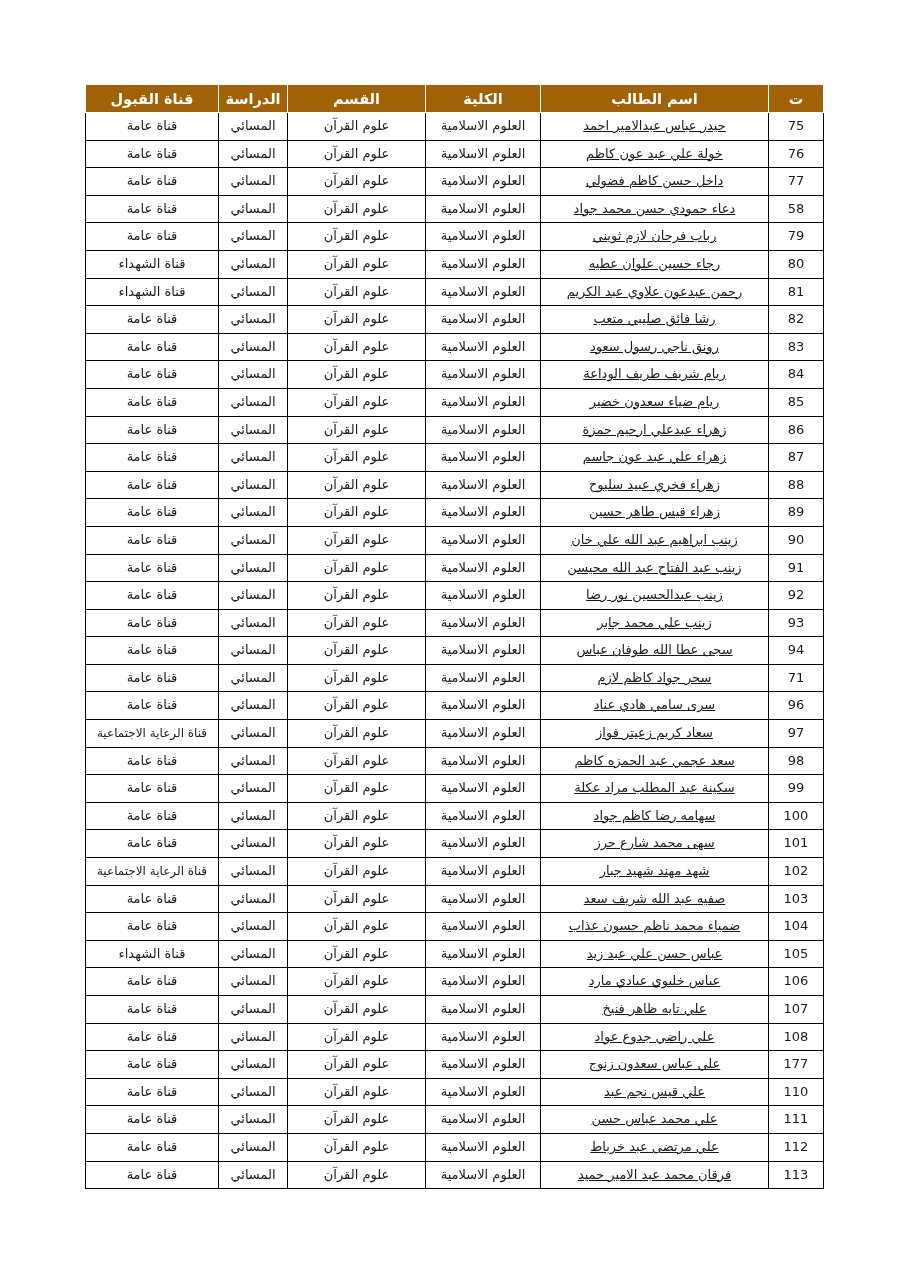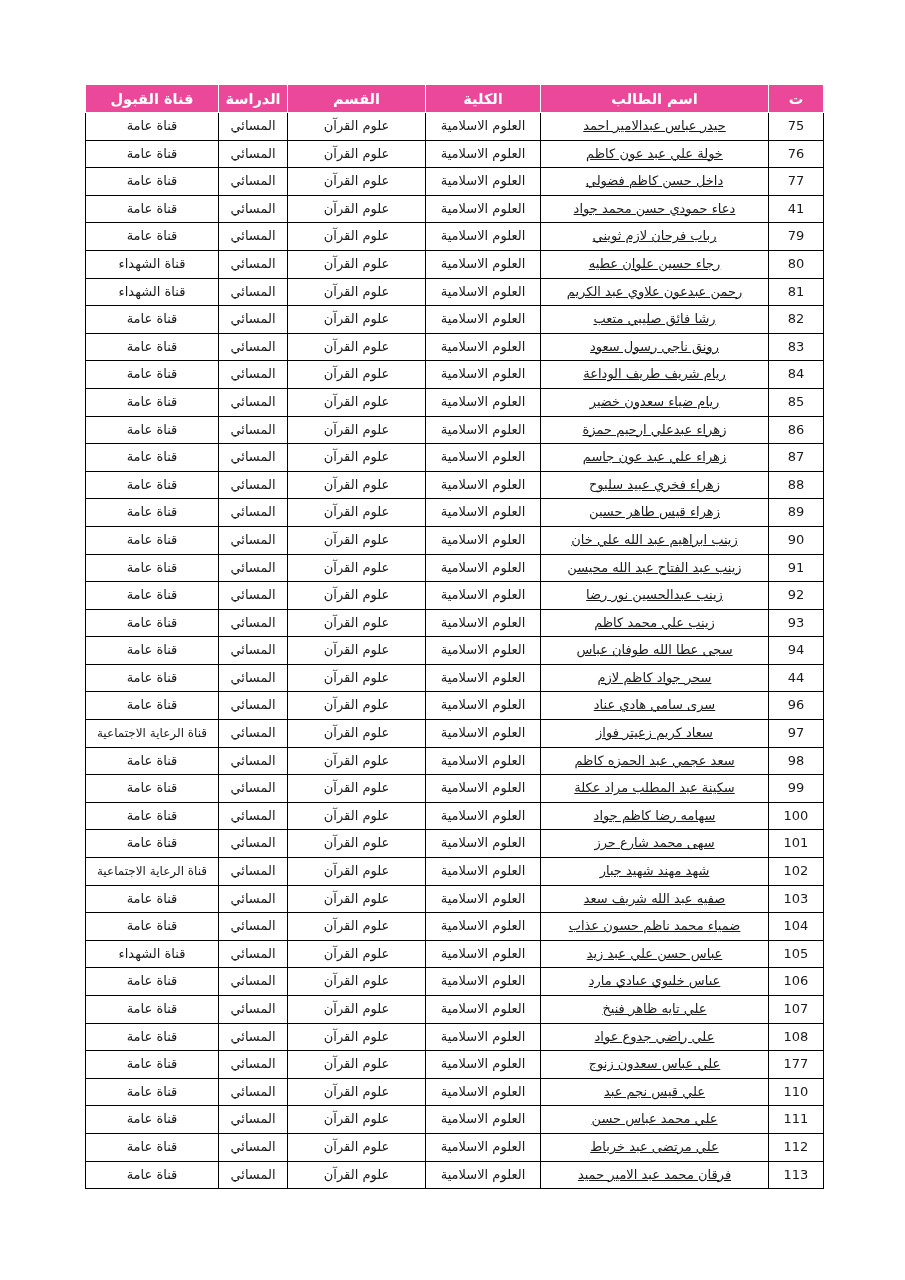--- a/index.html
+++ b/index.html
@@ -18,21 +18,21 @@
   table.roster {
     position: absolute;
     top: 84px;
     left: 85px;
     width: 738px;
     border-collapse: collapse;
     table-layout: fixed;
     direction: rtl;
   }
   table.roster th {
-    background: #ec4899;
+    background: #a16207;
     color: #ffffff;
     font-weight: bold;
     font-size: 14.5px;
     height: 27px;
     border: 1px solid #ffffff;
     text-align: center;
     padding: 0 2px;
     white-space: nowrap;
     overflow: hidden;
   }
@@ -107,21 +107,21 @@
         </tr>
         <tr>
           <td class="cell-no">77</td>
           <td class="cell-name">داخل حسن كاظم فضولي</td>
           <td class="cell-college">العلوم الاسلامية</td>
           <td class="cell-dept">علوم القرآن</td>
           <td class="cell-study">المسائي</td>
           <td class="cell-channel">قناة عامة</td>
         </tr>
         <tr>
-          <td class="cell-no">41</td>
+          <td class="cell-no">58</td>
           <td class="cell-name">دعاء حمودي حسن محمد جواد</td>
           <td class="cell-college">العلوم الاسلامية</td>
           <td class="cell-dept">علوم القرآن</td>
           <td class="cell-study">المسائي</td>
           <td class="cell-channel">قناة عامة</td>
         </tr>
         <tr>
           <td class="cell-no">79</td>
           <td class="cell-name">رباب فرحان لازم ثويني</td>
           <td class="cell-college">العلوم الاسلامية</td>
@@ -228,36 +228,36 @@
         <tr>
           <td class="cell-no">92</td>
           <td class="cell-name">زينب عبدالحسين نور رضا</td>
           <td class="cell-college">العلوم الاسلامية</td>
           <td class="cell-dept">علوم القرآن</td>
           <td class="cell-study">المسائي</td>
           <td class="cell-channel">قناة عامة</td>
         </tr>
         <tr>
           <td class="cell-no">93</td>
-          <td class="cell-name">زينب علي محمد كاظم</td>
+          <td class="cell-name">زينب علي محمد جابر</td>
           <td class="cell-college">العلوم الاسلامية</td>
           <td class="cell-dept">علوم القرآن</td>
           <td class="cell-study">المسائي</td>
           <td class="cell-channel">قناة عامة</td>
         </tr>
         <tr>
           <td class="cell-no">94</td>
           <td class="cell-name">سجى عطا الله طوفان عباس</td>
           <td class="cell-college">العلوم الاسلامية</td>
           <td class="cell-dept">علوم القرآن</td>
           <td class="cell-study">المسائي</td>
           <td class="cell-channel">قناة عامة</td>
         </tr>
         <tr>
-          <td class="cell-no">44</td>
+          <td class="cell-no">71</td>
           <td class="cell-name">سحر جواد كاظم لازم</td>
           <td class="cell-college">العلوم الاسلامية</td>
           <td class="cell-dept">علوم القرآن</td>
           <td class="cell-study">المسائي</td>
           <td class="cell-channel">قناة عامة</td>
         </tr>
         <tr>
           <td class="cell-no">96</td>
           <td class="cell-name">سرى سامي هادي عناد</td>
           <td class="cell-college">العلوم الاسلامية</td>

